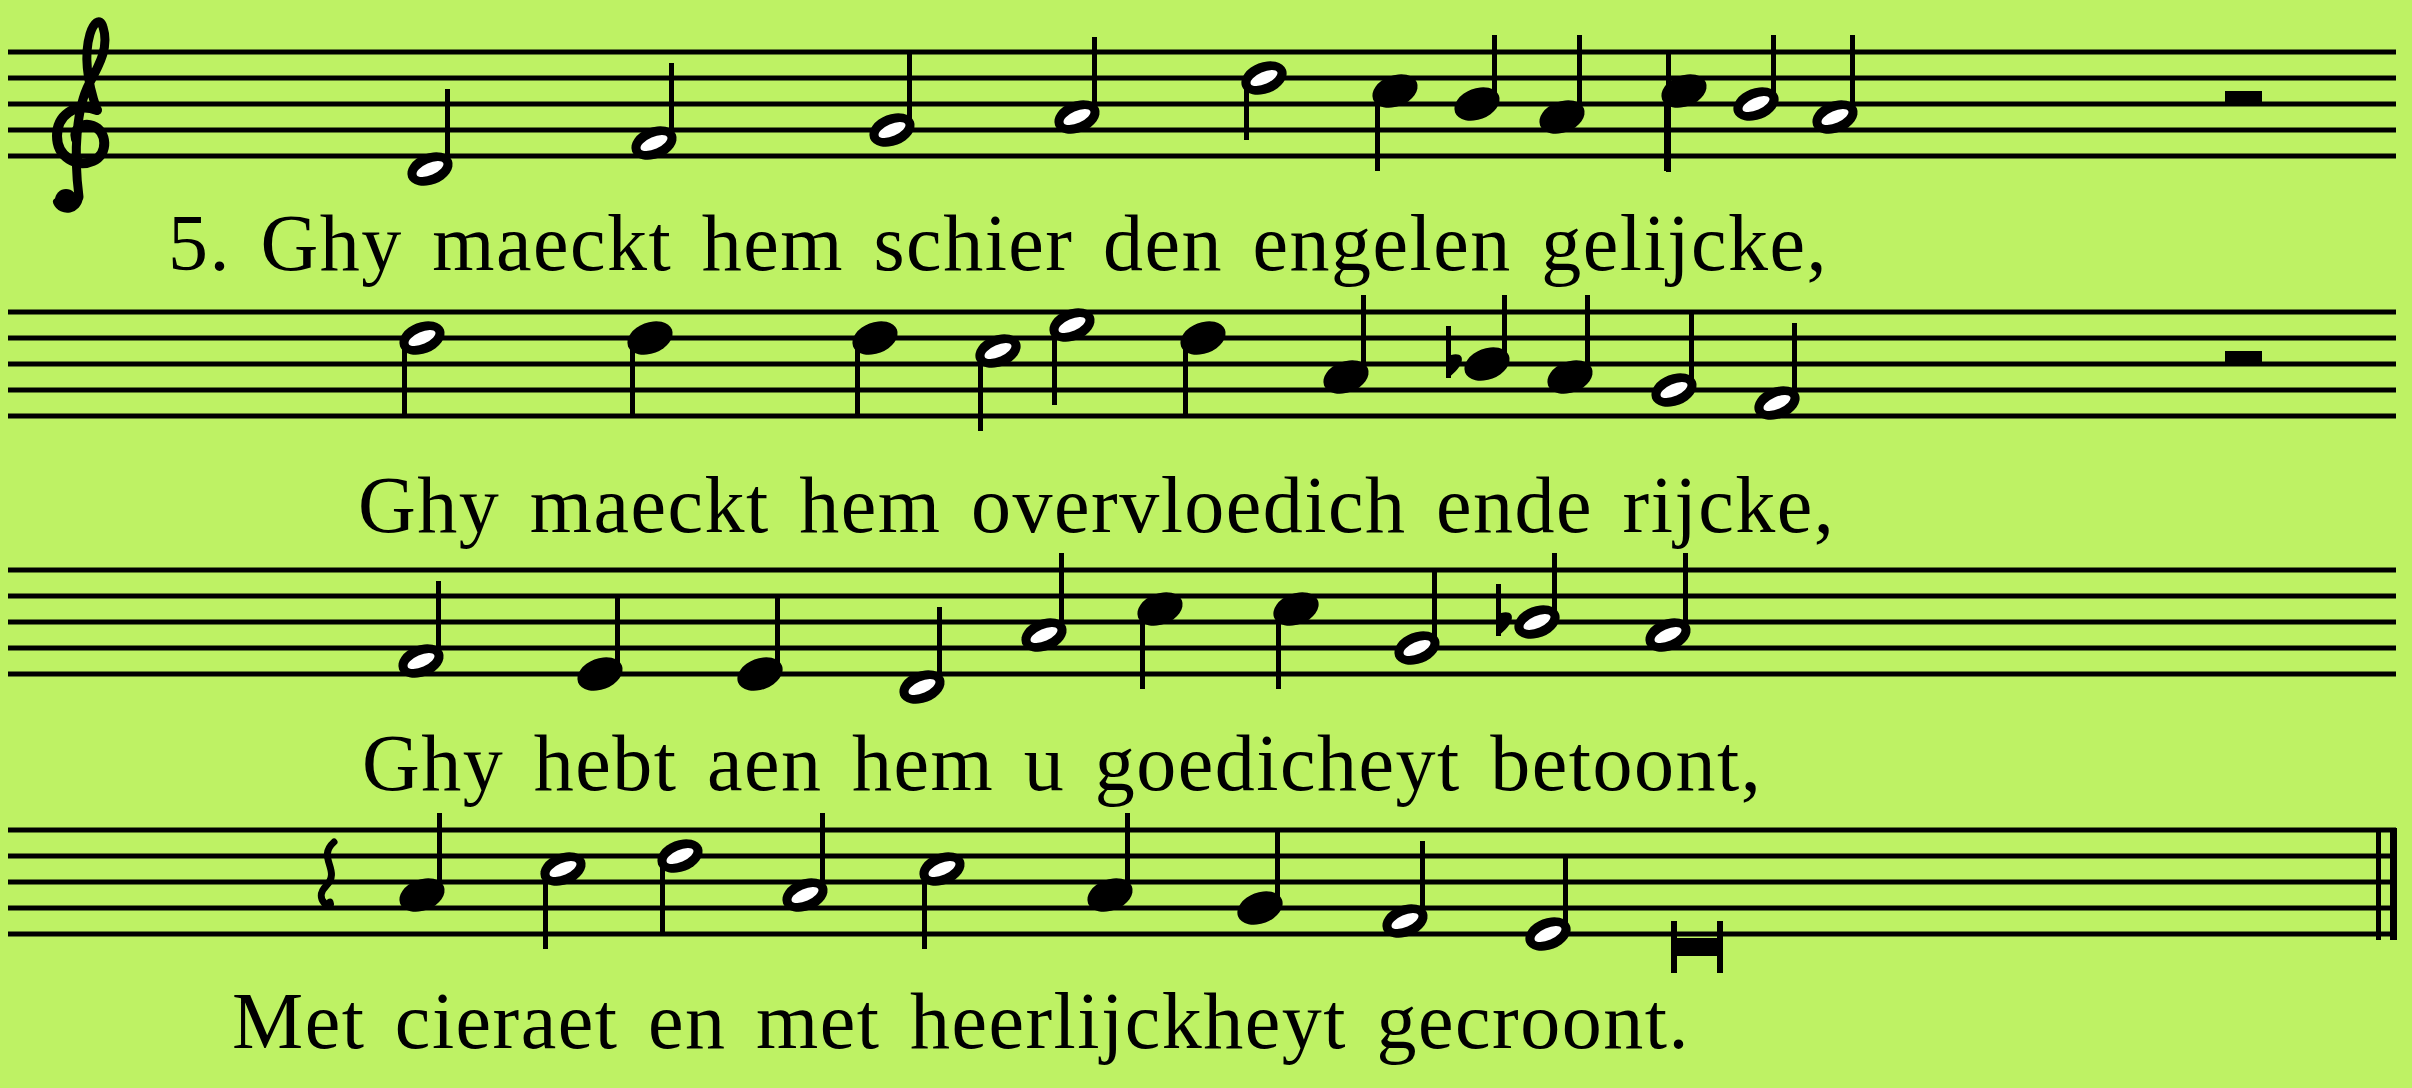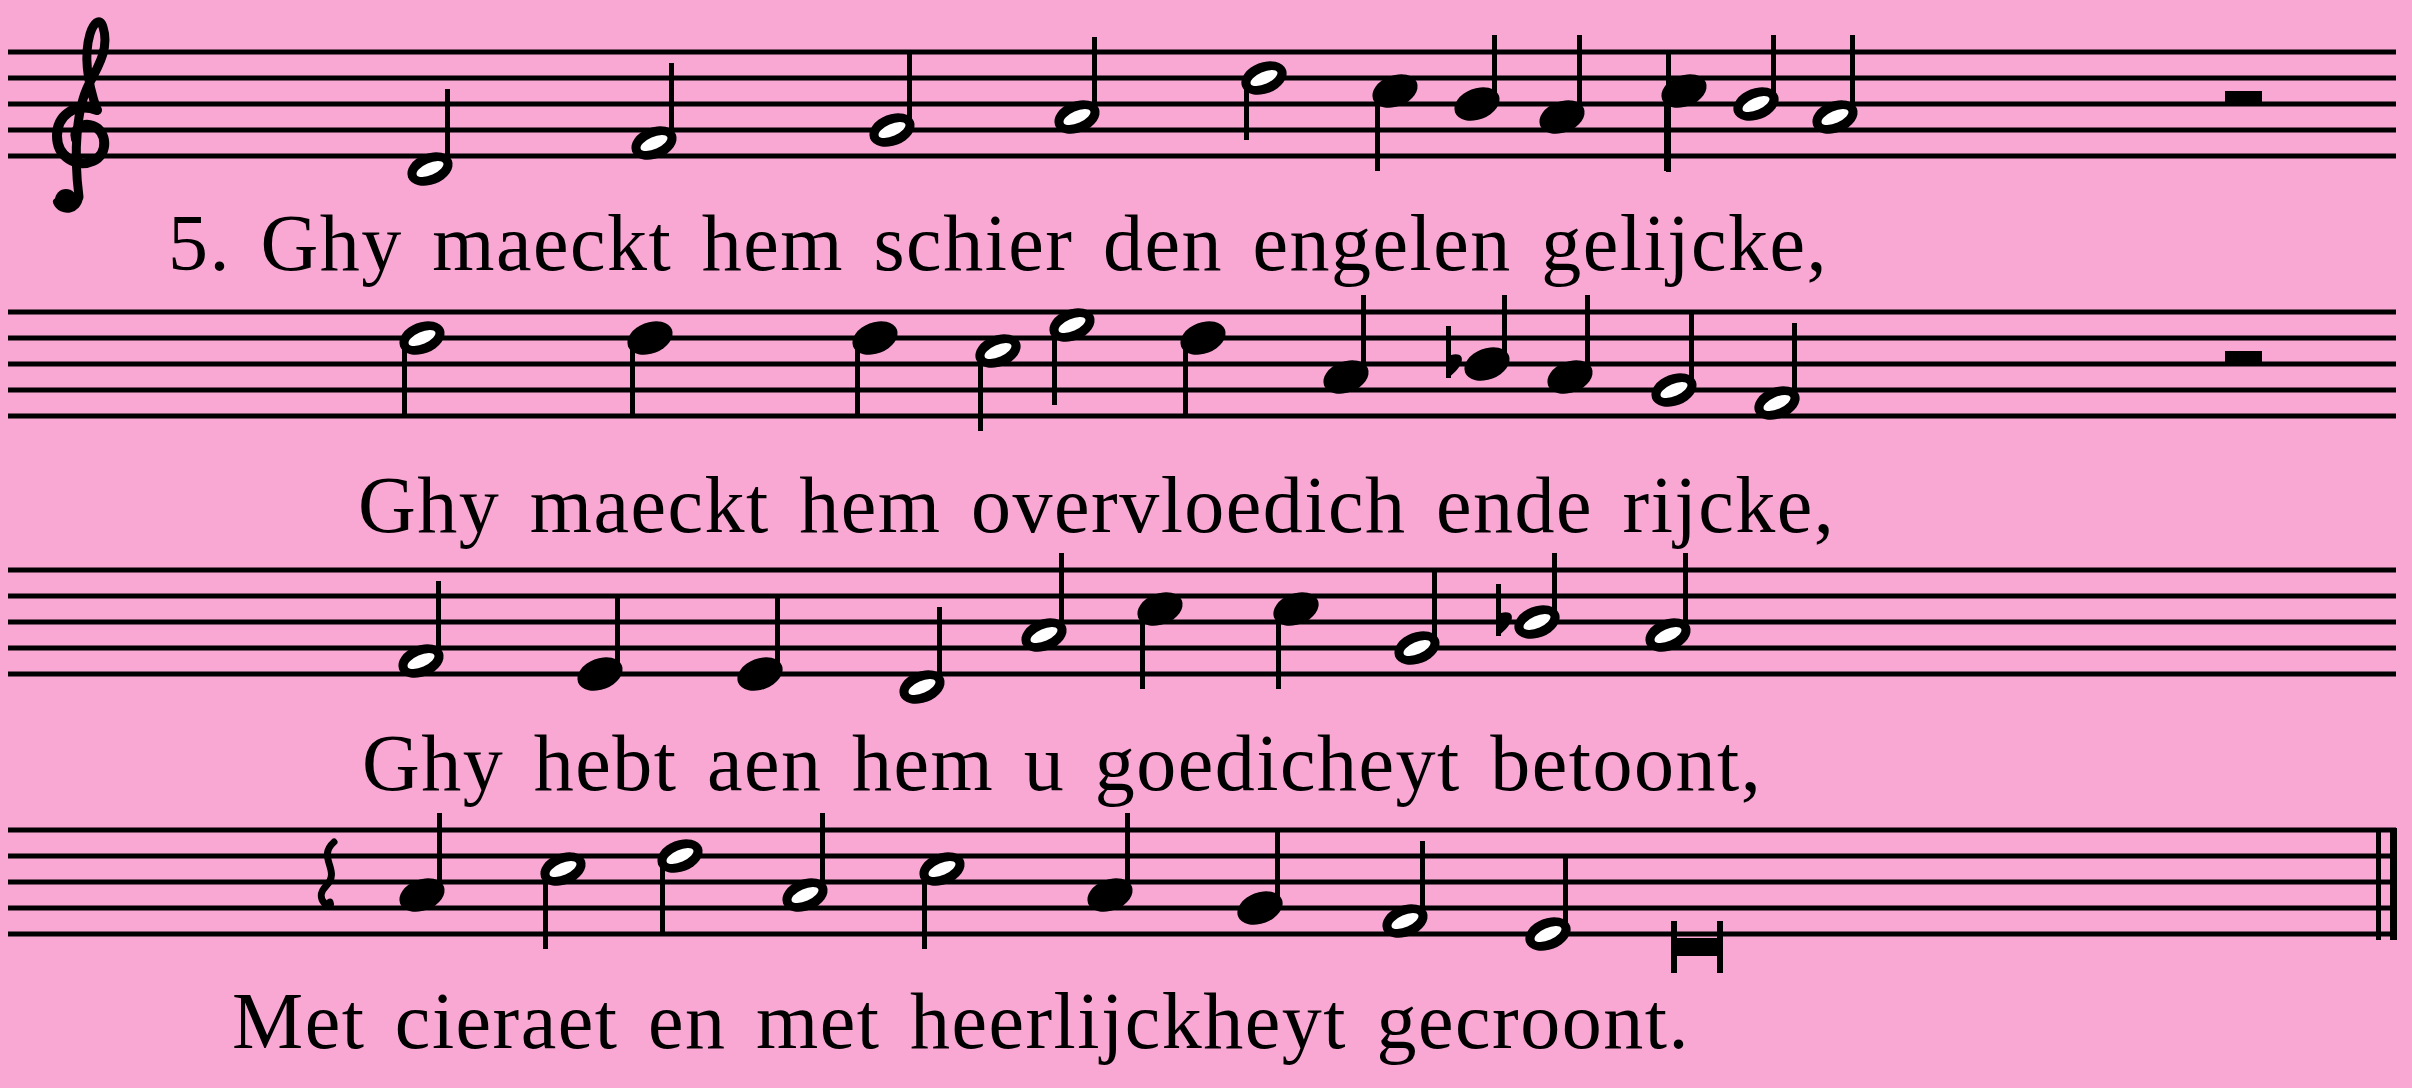--- a/index.html
+++ b/index.html
@@ -1,16 +1,16 @@
 <!DOCTYPE html>
 <html><head>
 <meta charset="utf-8">
 <style>
   html,body{margin:0;padding:0;background:#ffffff;}
-  .page{position:relative;width:2412px;height:1088px;background:#f9a8d4;overflow:hidden;}
+  .page{position:relative;width:2412px;height:1088px;background:#bef264;overflow:hidden;}
   svg{display:block;}
   .lyric{
     font-family:"Liberation Serif","DejaVu Serif",serif;
     font-size:80px;
     letter-spacing:1.5px;
     word-spacing:8px;
     fill:#000000;
   }
 </style>
 </head>

